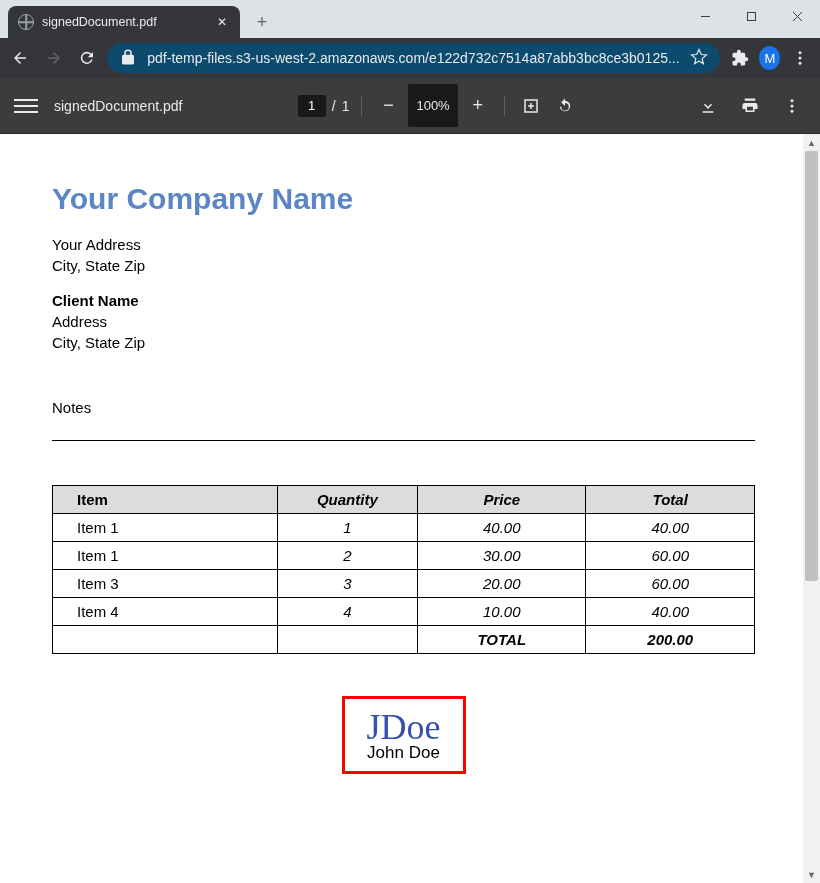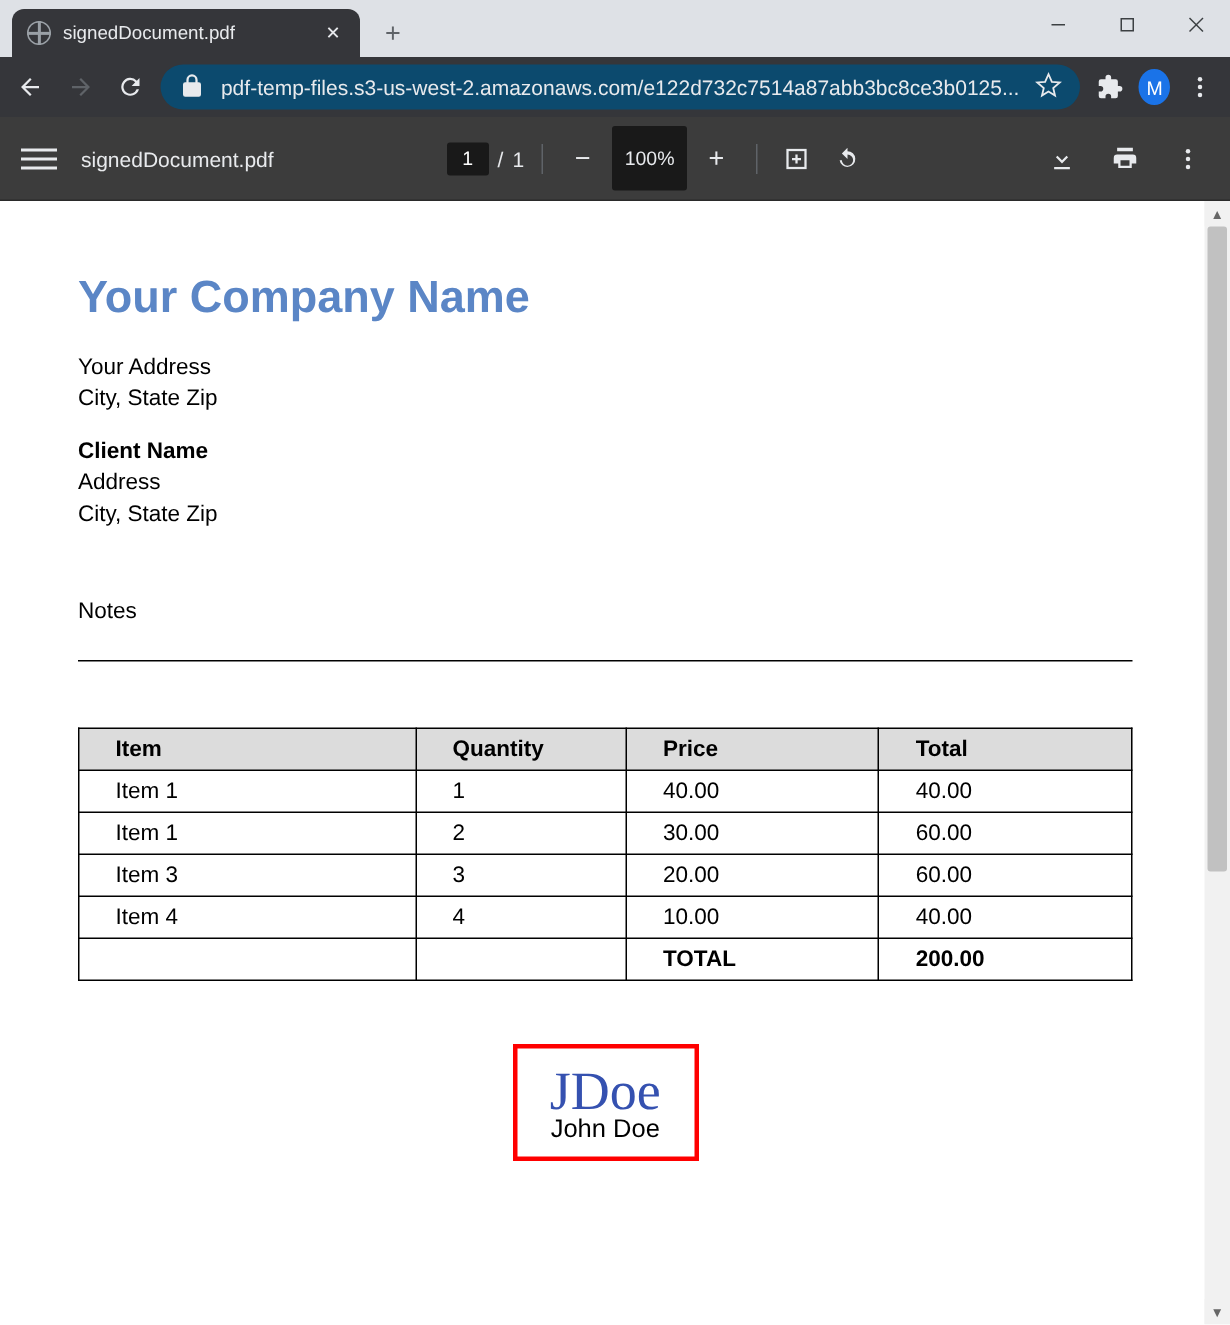--- a/index.html
+++ b/index.html
@@ -191,21 +191,21 @@
   }
   table.inv th, table.inv td {
     border:1px solid #000;
     padding:5px 24px;
   }
   table.inv th {
     background:#dcdcdc;
     font-weight:700;
     text-align:left;
   }
-  table.inv th.r, table.inv td.r { text-align:left; }
+  table.inv th.r, table.inv td.r { text-align:center;font-style:italic; }
   table.inv tr.totalrow td { font-weight:700; }
 
   .sigwrap {
     margin-top: 42px;
     display:flex; justify-content:center;
   }
   .sigbox {
     border: 3px solid #f00;
     padding: 10px 22px 8px 22px;
     text-align:center;

